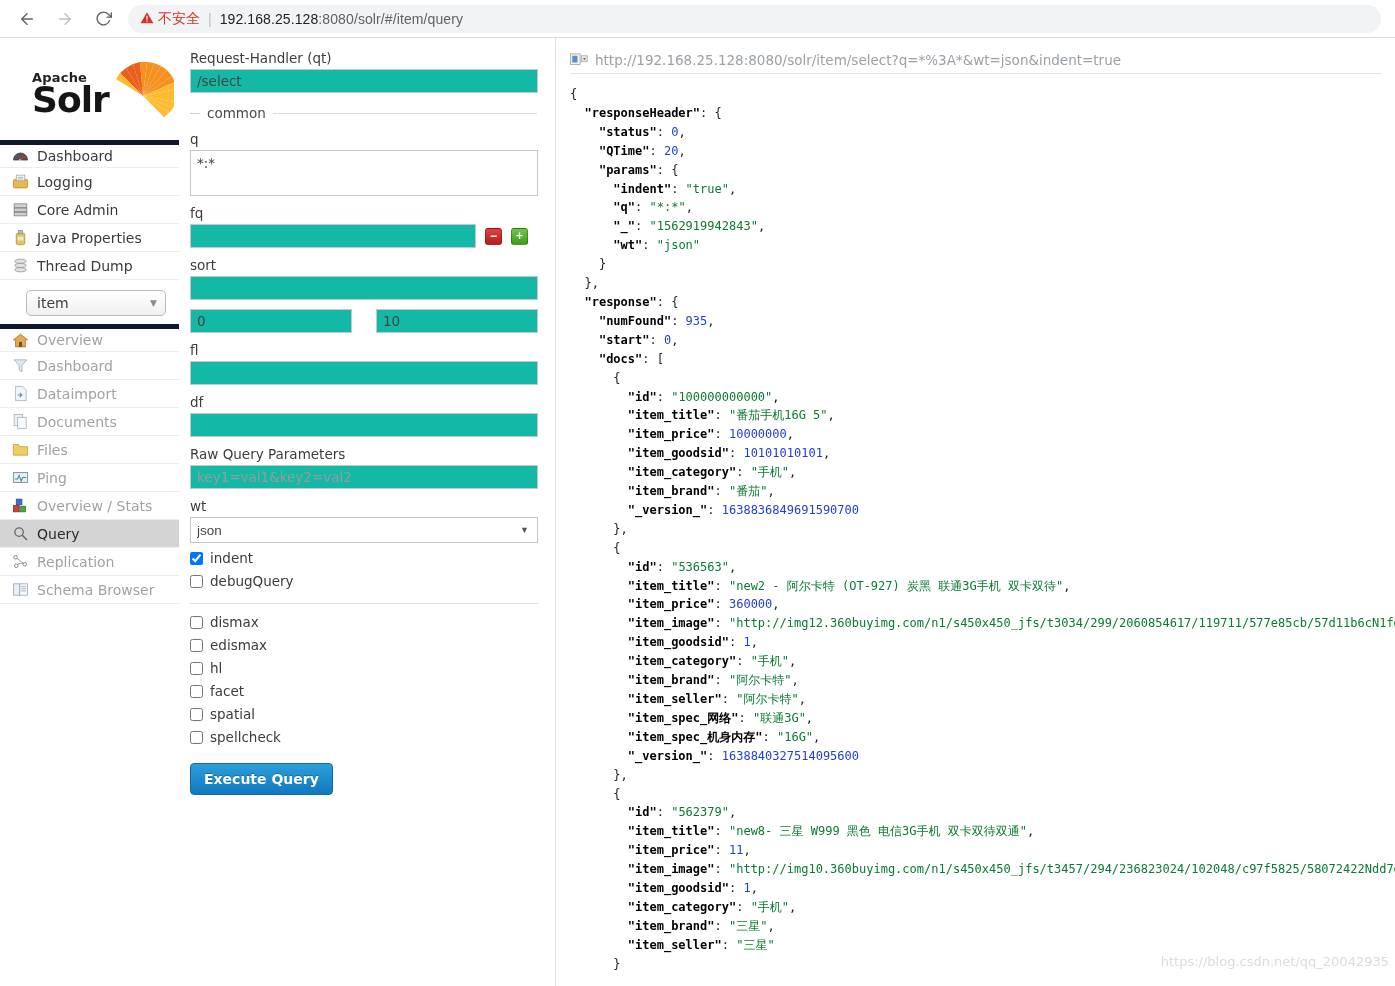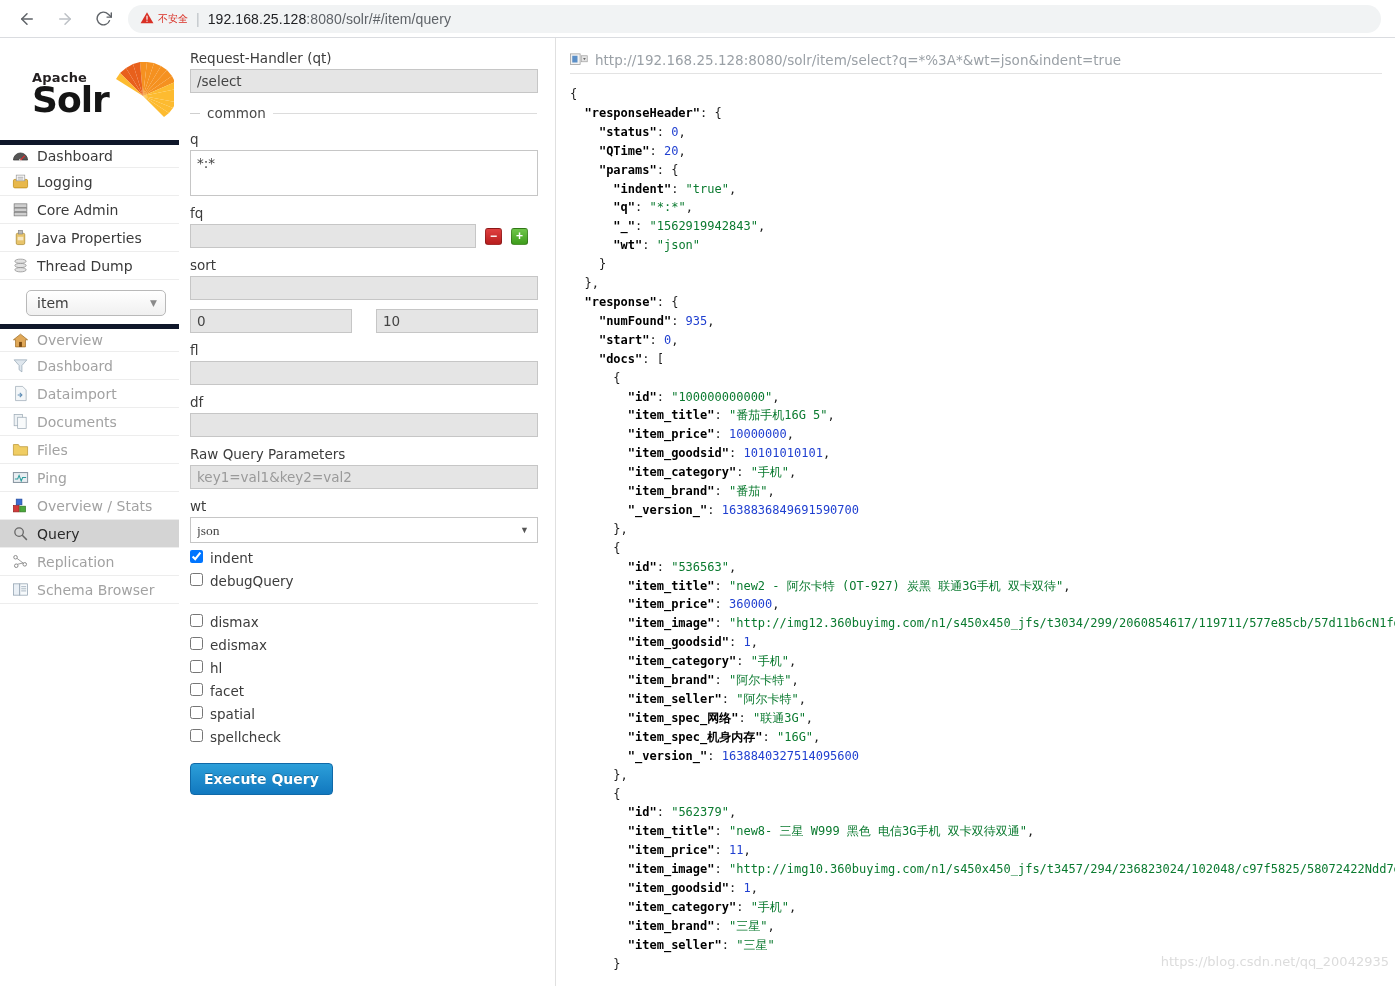--- a/index.html
+++ b/index.html
@@ -31,21 +31,21 @@
   .nav-btn svg { display: block; }
   .nav-btn.disabled { color: #bdc1c6; }
   #omnibox {
     flex: 1; height: 28px; margin: 0 14px 0 8px;
     background: #f1f3f4; border-radius: 14px;
     display: flex; align-items: center; padding: 0 12px;
     font-size: 14px;
   }
   #ssl-warning { display: flex; align-items: center; gap: 4px; }
   #warn-triangle { color: #d93025; font-size: 13px; line-height: 1; }
-  #ssl-text { color: #d93025; font-size: 10px; }
+  #ssl-text { color: #d93025; font-size: 14px; }
   #omnibox-sep { color: #bdc1c6; margin: 0 8px; }
   #url-text { color: #202124; font-size: 14px; letter-spacing: 0.1px; }
   #url-text .grey { color: #5f6368; }
 
   
   #page { position: absolute; left: 0; top: 38px; width: 1395px; height: 948px; background:#fff; }
 
   
   #sidebar {
     position: absolute; left: 0; top: 0; width: 180px; height: 948px;
@@ -98,21 +98,21 @@
     border-right: 1px solid #e0e0e0;
     padding: 12px 18px 0 11px;
     background: #fff;
   }
   .fld-label {
     font-size: 13.5px; color: #3c3c3c; margin: 0 0 3px 0;
     font-family: "DejaVu Sans", sans-serif;
   }
   .txt {
     width: 348px; height: 24px;
-    border: 1px solid #c6c6c6; background: #e5e5e5;
+    border: 1px solid #c6c6c6; background: #14b8a6;
     padding: 2px 6px; font-size: 13.5px; color: #444;
     font-family: "DejaVu Sans", sans-serif;
     display: block;
   }
   .txt::placeholder { color: #9a9a9a; }
   .fieldset-line {
     display: flex; align-items: center; gap: 7px;
     margin: 12px 0 10px 0; color: #4a4a4a; font-size: 13.5px;
     font-family: "DejaVu Sans", sans-serif;
   }
@@ -134,31 +134,31 @@
     border: 1px solid rgba(0,0,0,0.25);
   }
   .sq-btn.minus { background: linear-gradient(#e04040, #b81d1d); }
   .sq-btn.plus  { background: linear-gradient(#6ec64a, #3f9d1c); }
   #startrows-row { display: flex; gap: 24px; }
   #startrows-row .txt { width: 162px; }
   select.sel {
     width: 348px; height: 26px;
     border: 1px solid #c6c6c6; background: #fff;
     font-size: 13.5px; color: #444; padding: 1px 6px;
-    font-family: Liberation Serif, serif;
+    font-family: Liberation Sans, sans-serif;
     -webkit-appearance: none; appearance: none;
     display: block;
   }
   #wt-wrap { position: relative; width: 348px; }
   #wt-caret {
     position: absolute; right: 9px; top: 8px; font-size: 9px; color: #555;
     pointer-events: none;
   }
   .cbrow {
-    display: flex; align-items: flex-start; gap: 7px;
+    display: flex; align-items: center; gap: 7px;
     margin-top: 7px; font-size: 13.5px; color: #3c3c3c;
     font-family: "DejaVu Sans", sans-serif; cursor: pointer;
   }
   .cbrow input { margin: 0; width: 13px; height: 13px; }
   #cb-divider { width: 348px; height: 1px; background: #e2e2e2; margin: 14px 0 10px 0; }
   #execute-btn {
     margin-top: 18px;
     display: inline-block;
     background: linear-gradient(#2c9fd9, #1178bf);
     border: 1px solid #1069a8;

